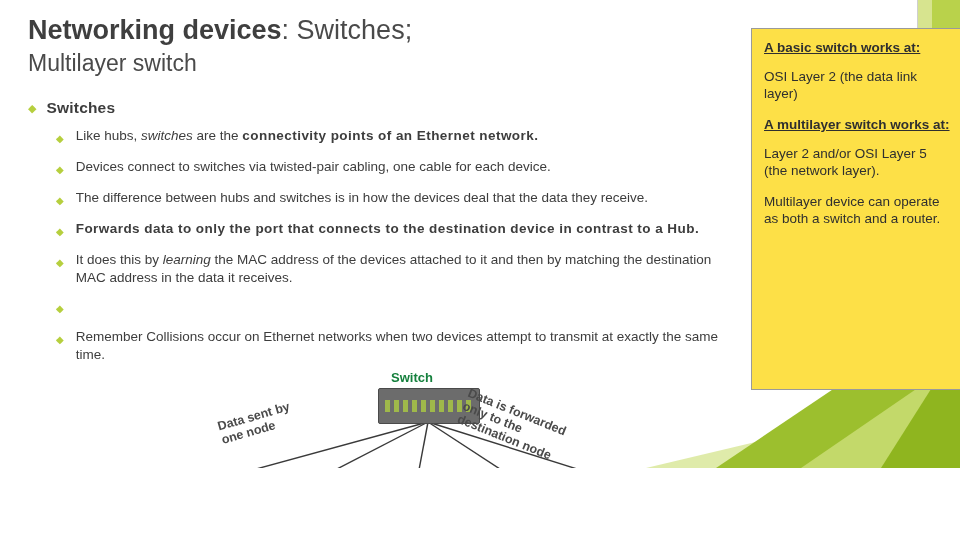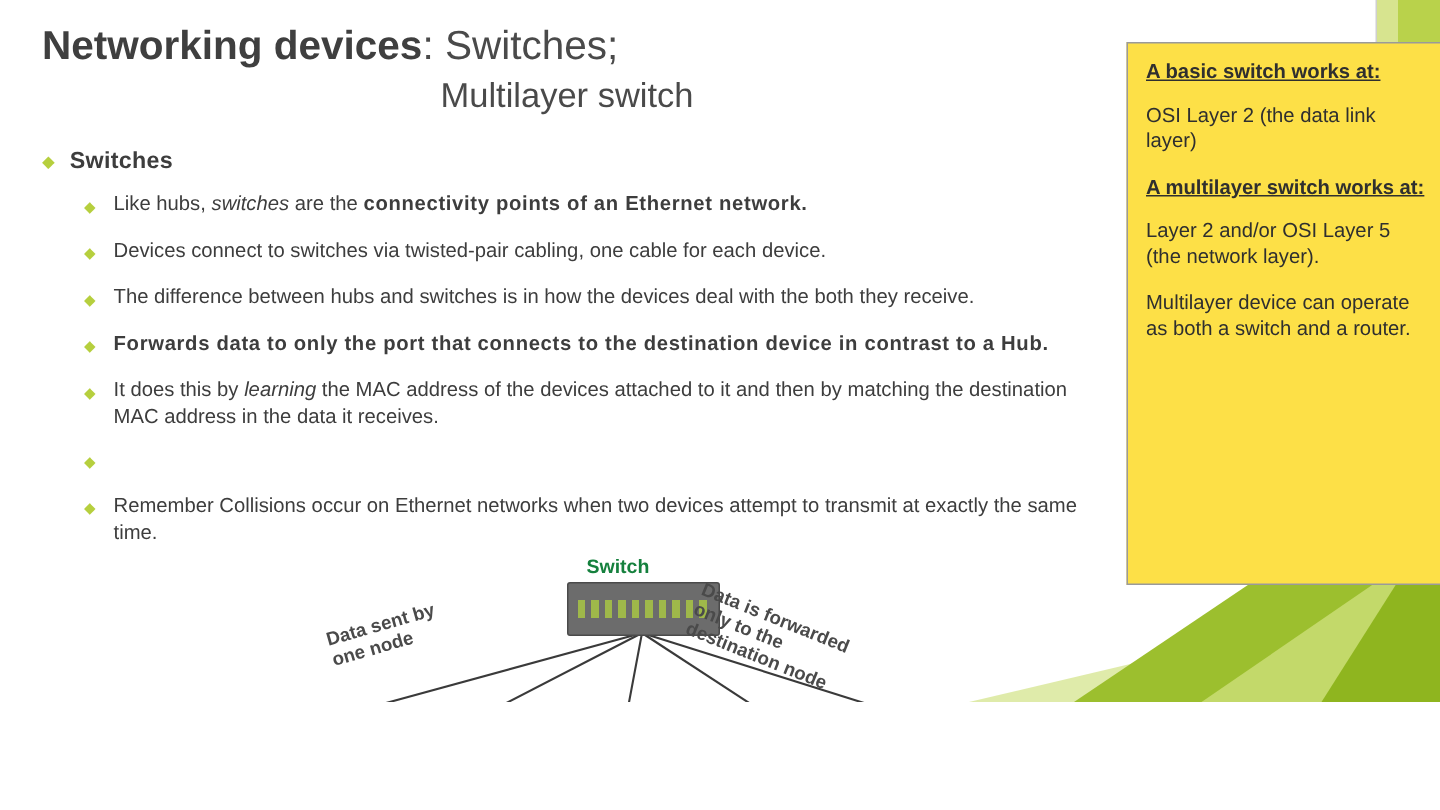--- a/index.html
+++ b/index.html
@@ -82,21 +82,20 @@
   }
   .title-strong {
     font-weight: bold;
     color: #3f3f3f;
   }
   .title-line2 {
     font-size: 23px;
     color: #4a4a4a;
     line-height: 30px;
     margin-top: 2px;
-    text-align: center;
   }
 
   
   .body-block {
     position: absolute;
     left: 12px;
     top: 98px;
     width: 710px;
   }
   .bullet-row {
@@ -298,21 +297,21 @@
       <div class="bullet-row lvl2">
         <span class="bullet-mark">◆</span>
         <span class="bullet-text"><span>Like hubs, </span><span class="t-ital">switches</span><span> are the </span><span class="t-wide">connectivity points of an Ethernet network.</span></span>
       </div>
       <div class="bullet-row lvl2">
         <span class="bullet-mark">◆</span>
         <span class="bullet-text"><span>Devices connect to switches via twisted-pair cabling, one cable for each device.</span></span>
       </div>
       <div class="bullet-row lvl2">
         <span class="bullet-mark">◆</span>
-        <span class="bullet-text"><span>The difference between hubs and switches is in how the devices deal with the both they receive.</span></span>
+        <span class="bullet-text"><span>The difference between hubs and switches is in how the devices deal that the data they receive.</span></span>
       </div>
       <div class="bullet-row lvl2">
         <span class="bullet-mark">◆</span>
         <span class="bullet-text"><span class="t-wide">Forwards data to only the port that connects to the destination device in contrast to a Hub.</span></span>
       </div>
       <div class="bullet-row lvl2">
         <span class="bullet-mark">◆</span>
         <span class="bullet-text"><span>It does this by </span><span class="t-ital">learning</span><span> the MAC address of the devices attached to it and then by matching the destination MAC address in the data it receives.</span></span>
       </div>
       <div class="bullet-row lvl2">

